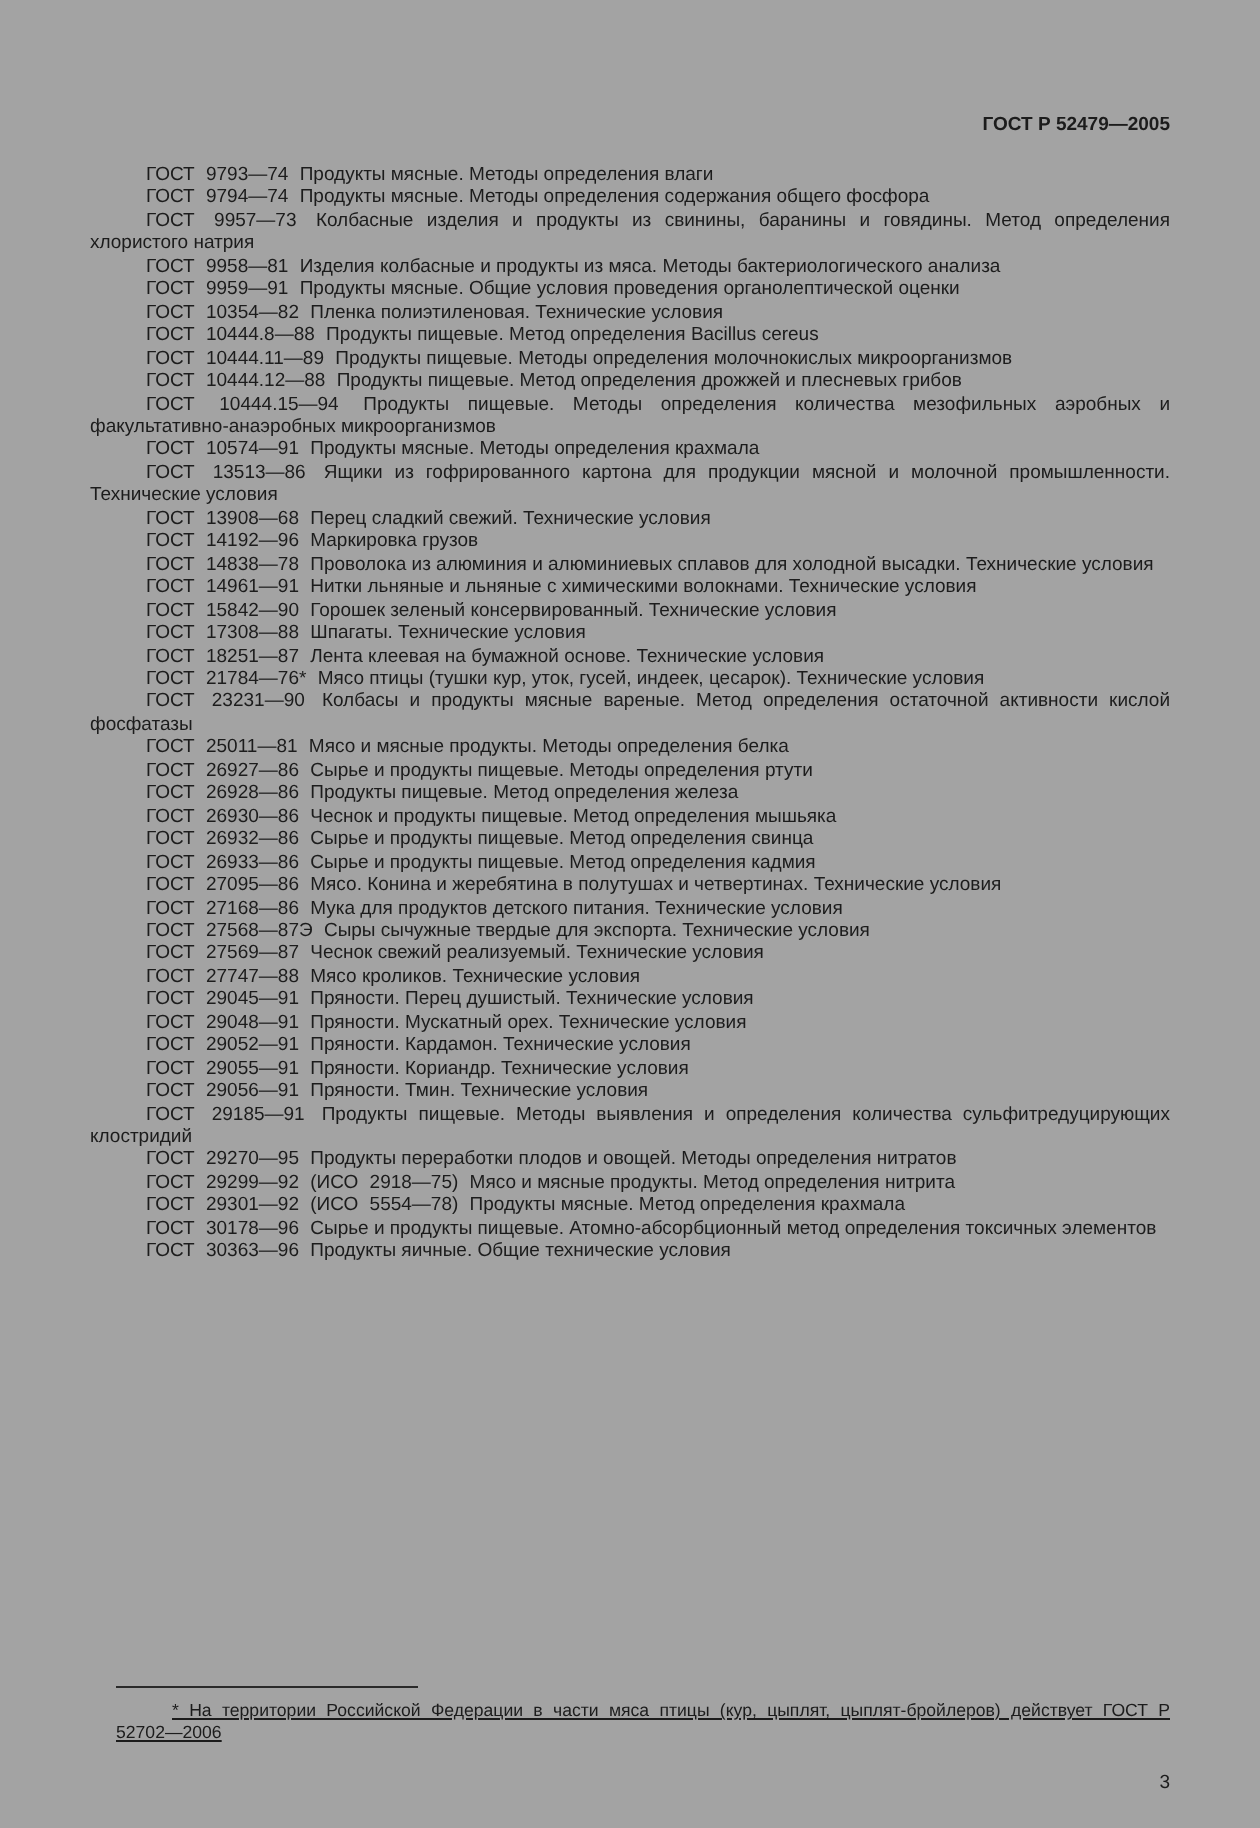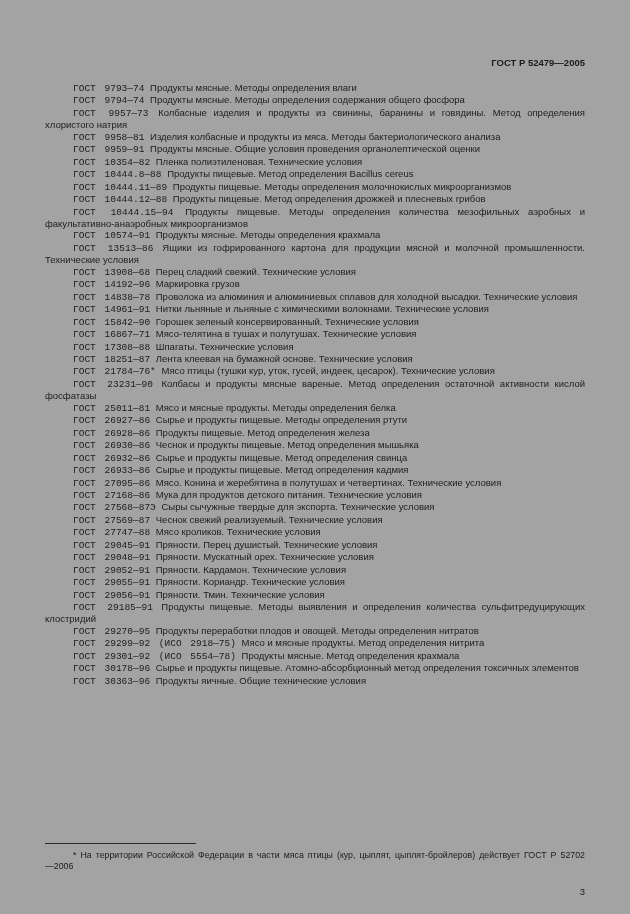--- a/index.html
+++ b/index.html
@@ -30,27 +30,27 @@
     font-size: 9.5px;
     line-height: 11.45px;
     text-align: justify;
     text-indent: 28px;
     hyphens: auto;
     -webkit-hyphens: auto;
   }
   .entry .designation {
     word-spacing: 3px;
     margin-right: 3px;
-    font-family: Liberation Mono, monospace;
   }
   .footnote-block {
     position: absolute;
-    left: 45px;
+    left: 58px;
     right: 45px;
     top: 843px;
+    text-decoration: underline;
   }
   .footnote-rule {
     width: 151px;
     border-top: 1px solid #2a2a2a;
     margin-bottom: 6px;
   }
   .footnote-text {
     font-size: 8.8px;
     line-height: 11.3px;
     text-align: justify;
@@ -86,21 +86,20 @@
       <p class="entry"><span class="designation">ГОСТ 10444.11—89</span> <span class="title">Продукты пищевые. Методы определения молочнокислых микроорганизмов</span></p>
       <p class="entry"><span class="designation">ГОСТ 10444.12—88</span> <span class="title">Продукты пищевые. Метод определения дрожжей и плесневых грибов</span></p>
       <p class="entry"><span class="designation">ГОСТ 10444.15—94</span> <span class="title">Продукты пищевые. Методы определения количества мезофильных аэробных и факультативно-анаэробных микроорганизмов</span></p>
       <p class="entry"><span class="designation">ГОСТ 10574—91</span> <span class="title">Продукты мясные. Методы определения крахмала</span></p>
       <p class="entry"><span class="designation">ГОСТ 13513—86</span> <span class="title">Ящики из гофрированного картона для продукции мясной и молочной промышленности. Технические условия</span></p>
       <p class="entry"><span class="designation">ГОСТ 13908—68</span> <span class="title">Перец сладкий свежий. Технические условия</span></p>
       <p class="entry"><span class="designation">ГОСТ 14192—96</span> <span class="title">Маркировка грузов</span></p>
       <p class="entry"><span class="designation">ГОСТ 14838—78</span> <span class="title">Проволока из алюминия и алюминиевых сплавов для холодной высадки. Технические условия</span></p>
       <p class="entry"><span class="designation">ГОСТ 14961—91</span> <span class="title">Нитки льняные и льняные с химическими волокнами. Технические условия</span></p>
       <p class="entry"><span class="designation">ГОСТ 15842—90</span> <span class="title">Горошек зеленый консервированный. Технические условия</span></p>
-      <p class="entry"><span class="designation">ГОСТ 16867—71</span> <span class="title">Мясо-телятина в тушах и полутушах. Технические условия</span></p>
       <p class="entry"><span class="designation">ГОСТ 17308—88</span> <span class="title">Шпагаты. Технические условия</span></p>
       <p class="entry"><span class="designation">ГОСТ 18251—87</span> <span class="title">Лента клеевая на бумажной основе. Технические условия</span></p>
       <p class="entry"><span class="designation">ГОСТ 21784—76*</span> <span class="title">Мясо птицы (тушки кур, уток, гусей, индеек, цесарок). Технические условия</span></p>
       <p class="entry"><span class="designation">ГОСТ 23231—90</span> <span class="title">Колбасы и продукты мясные вареные. Метод определения остаточной активности кислой фосфатазы</span></p>
       <p class="entry"><span class="designation">ГОСТ 25011—81</span> <span class="title">Мясо и мясные продукты. Методы определения белка</span></p>
       <p class="entry"><span class="designation">ГОСТ 26927—86</span> <span class="title">Сырье и продукты пищевые. Методы определения ртути</span></p>
       <p class="entry"><span class="designation">ГОСТ 26928—86</span> <span class="title">Продукты пищевые. Метод определения железа</span></p>
       <p class="entry"><span class="designation">ГОСТ 26930—86</span> <span class="title">Чеснок и продукты пищевые. Метод определения мышьяка</span></p>
       <p class="entry"><span class="designation">ГОСТ 26932—86</span> <span class="title">Сырье и продукты пищевые. Метод определения свинца</span></p>
       <p class="entry"><span class="designation">ГОСТ 26933—86</span> <span class="title">Сырье и продукты пищевые. Метод определения кадмия</span></p>

